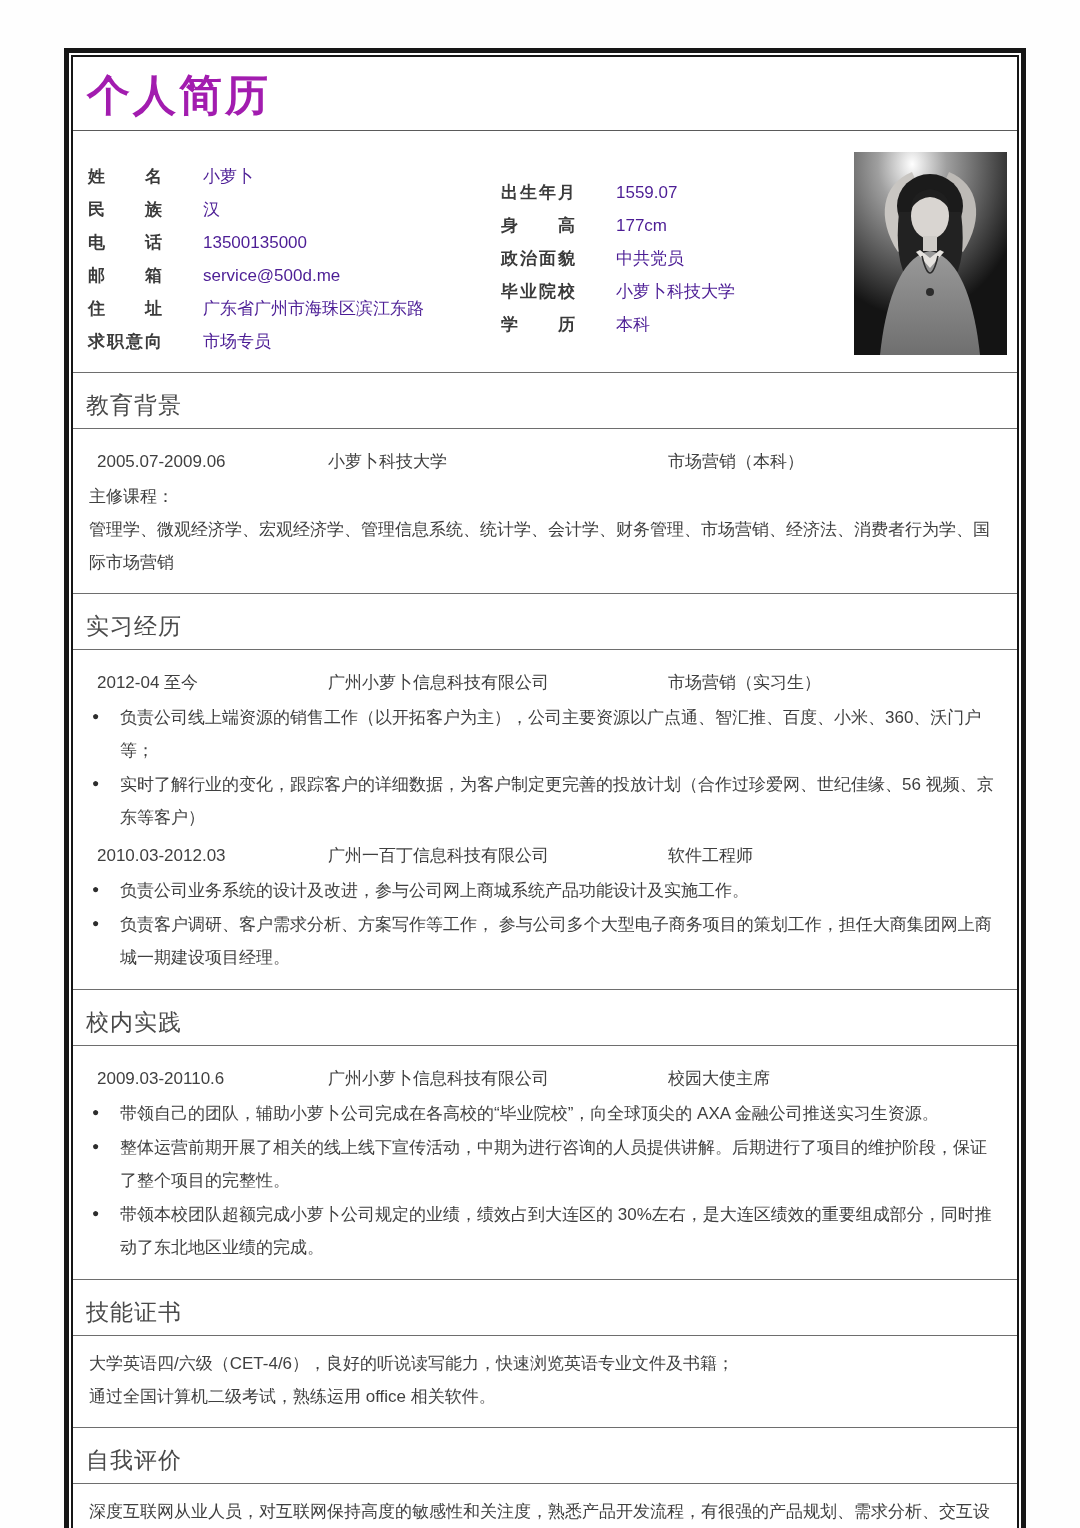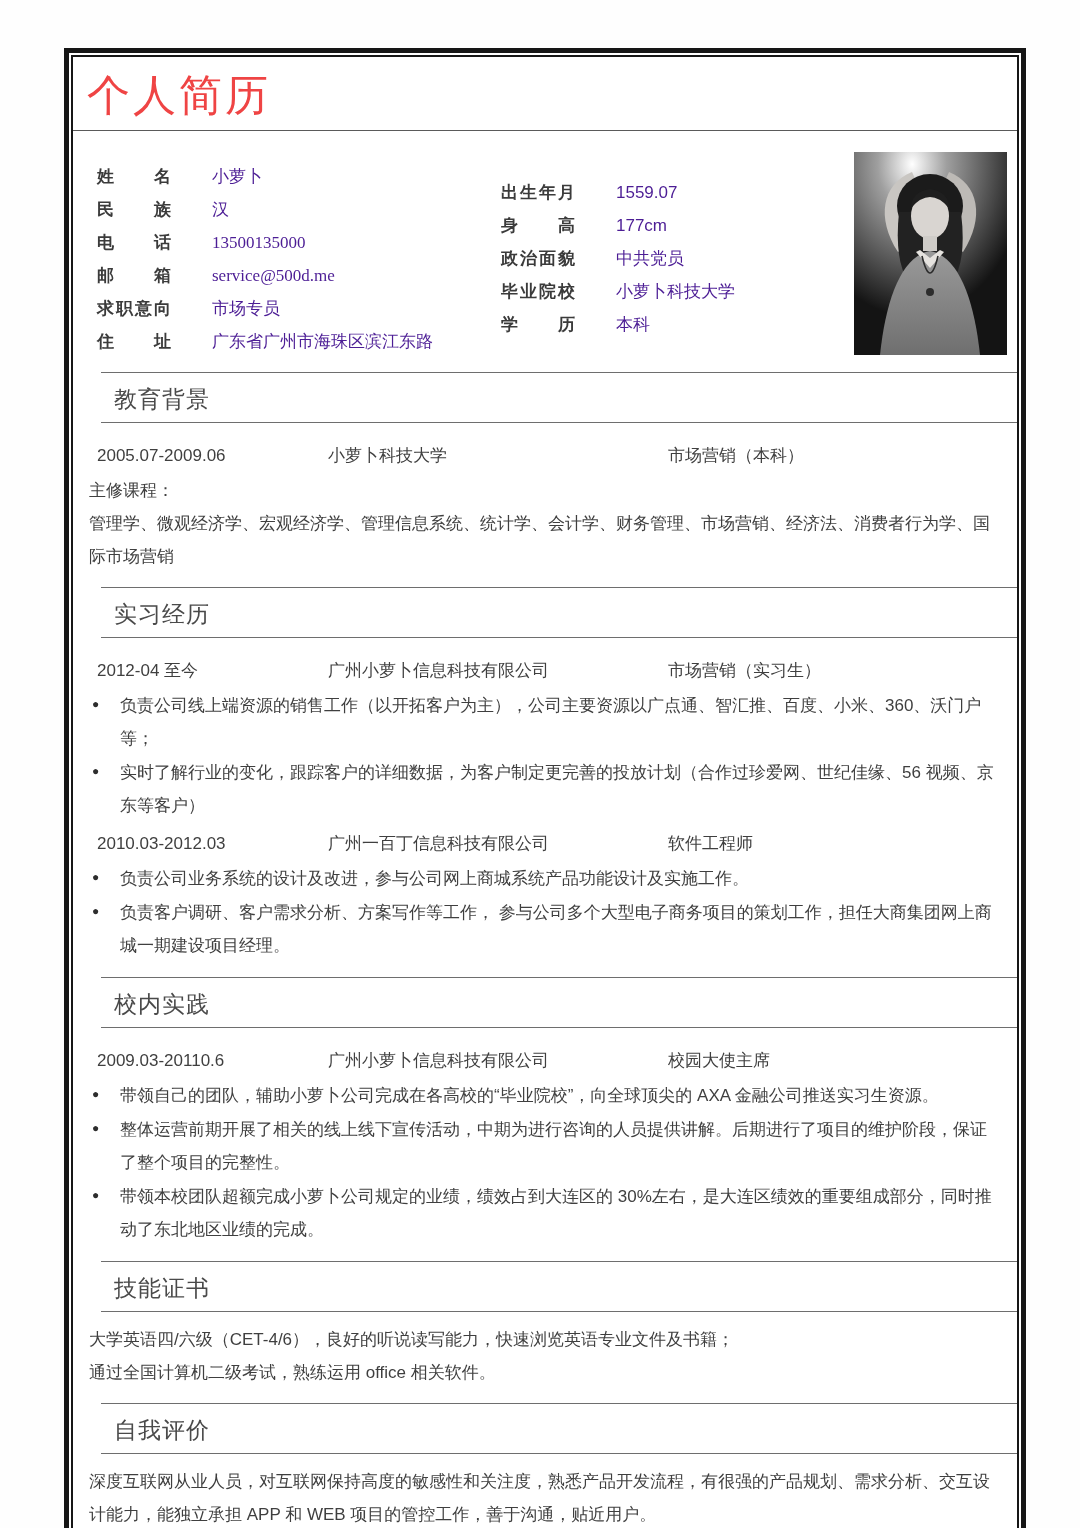--- a/index.html
+++ b/index.html
@@ -16,49 +16,48 @@
     position:absolute; left:64px; top:48px; width:952px;
     border:5px solid #161616; background:#ffffff;
   }
   .frame-inner {
     margin:2px; border:2px solid #161616; background:#ffffff;
     padding-bottom:4px;
   }
 
   
   .doc-title {
-    font-size:43px; font-weight:400; color:#ef4444;
+    font-size:43px; font-weight:700; color:#a21caf;
     letter-spacing:3px; margin:14px 0 10px; padding:0 14px;
     line-height:1.15;
   }
   .title-rule { border-bottom:1px solid #5a5a5a; height:0; }
 
   
   .profile { position:relative; margin:25px 0 4px; min-height:212px; }
-  .fields-left  { position:absolute; left:24px;  top:4px; width:400px; white-space:nowrap;font-family:Liberation Serif, serif; }
+  .fields-left  { position:absolute; left:15px;  top:4px; width:400px; white-space:nowrap; }
   .fields-right { position:absolute; left:428px; top:20px; width:380px; white-space:nowrap; }
   .field { display:flex; height:33px; align-items:center; }
   .flabel {
     display:inline-block; width:74px; font-weight:bold; color:#3b3b3b;
     text-align:justify; text-align-last:justify; margin-right:41px; flex:0 0 auto;
   }
   .fvalue { color:#4c1d95; }
   .photo {
     position:absolute; right:10px; top:-4px; width:153px; height:203px;
     background:#111; overflow:hidden;
   }
   .photo svg { display:block; }
 
   
   section { margin:0; }
   .sec-title {
     border-top:1px solid #6e6e6e; border-bottom:1px solid #6e6e6e;
-    font-size:23px; color:#4a4a4a; padding:11px 13px 7px; letter-spacing:1px;
+    font-size:23px; color:#4a4a4a; padding:17px 13px 7px; letter-spacing:1px;
     background:#fff;
-    margin-left:28px;
   }
   .sec-body { padding:11px 0 14px; }
   .tline { padding:0 16px; line-height:33px; }
   .xrow  { display:flex; padding:0 24px; line-height:33px; margin:5px 0 2px; }
   .xrow .c1 { width:231px; flex:0 0 auto; }
   .xrow .c2 { width:340px; flex:0 0 auto; }
   .xrow .c3 { flex:1; }
   .bullet { position:relative; padding:0 16px 0 47px; line-height:33px; margin:1px 0; }
   .bullet .dot { position:absolute; left:19px; top:-1px; font-size:12px; color:#2d2d2d; }
 </style>
@@ -84,26 +83,26 @@
             </div>
             <div class="field">
               <span class="flabel">电话</span>
               <span class="fvalue">13500135000</span>
             </div>
             <div class="field">
               <span class="flabel">邮箱</span>
               <span class="fvalue">service@500d.me</span>
             </div>
             <div class="field">
+              <span class="flabel">住址</span>
+              <span class="fvalue">广东省广州市海珠区滨江东路</span>
+            </div>
+            <div class="field">
               <span class="flabel">求职意向</span>
               <span class="fvalue">市场专员</span>
-            </div>
-            <div class="field">
-              <span class="flabel">住址</span>
-              <span class="fvalue">广东省广州市海珠区滨江东路</span>
             </div>
           </div>
         <div class="fields-right" id="right-fields">
             <div class="field">
               <span class="flabel">出生年月</span>
               <span class="fvalue">1559.07</span>
             </div>
             <div class="field">
               <span class="flabel">身高</span>
               <span class="fvalue">177cm</span>

